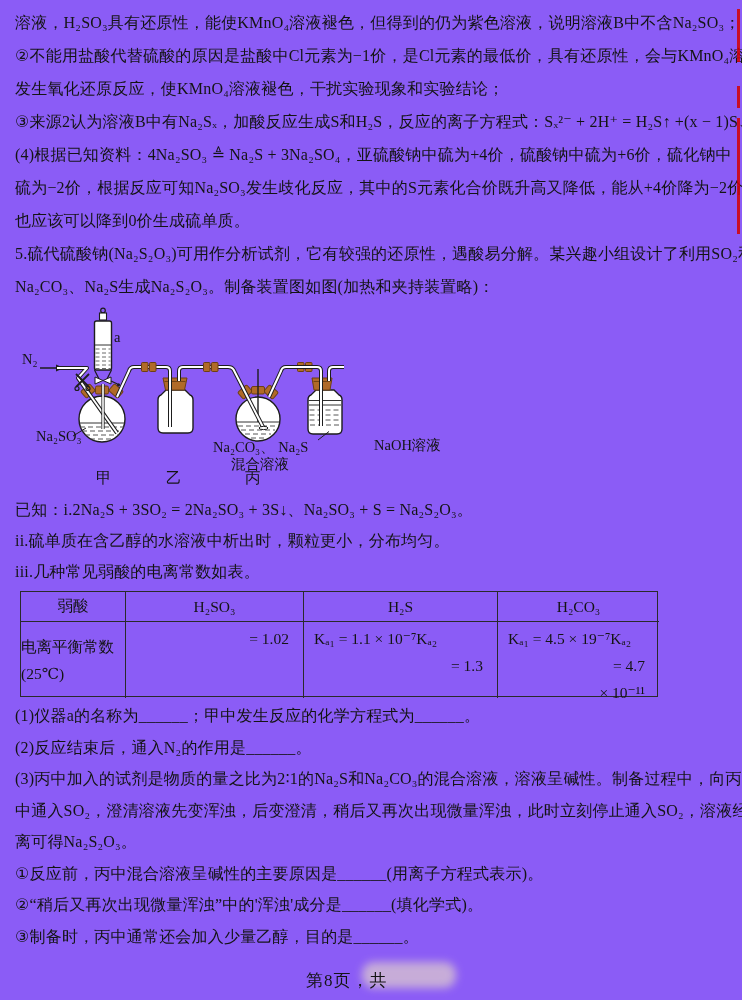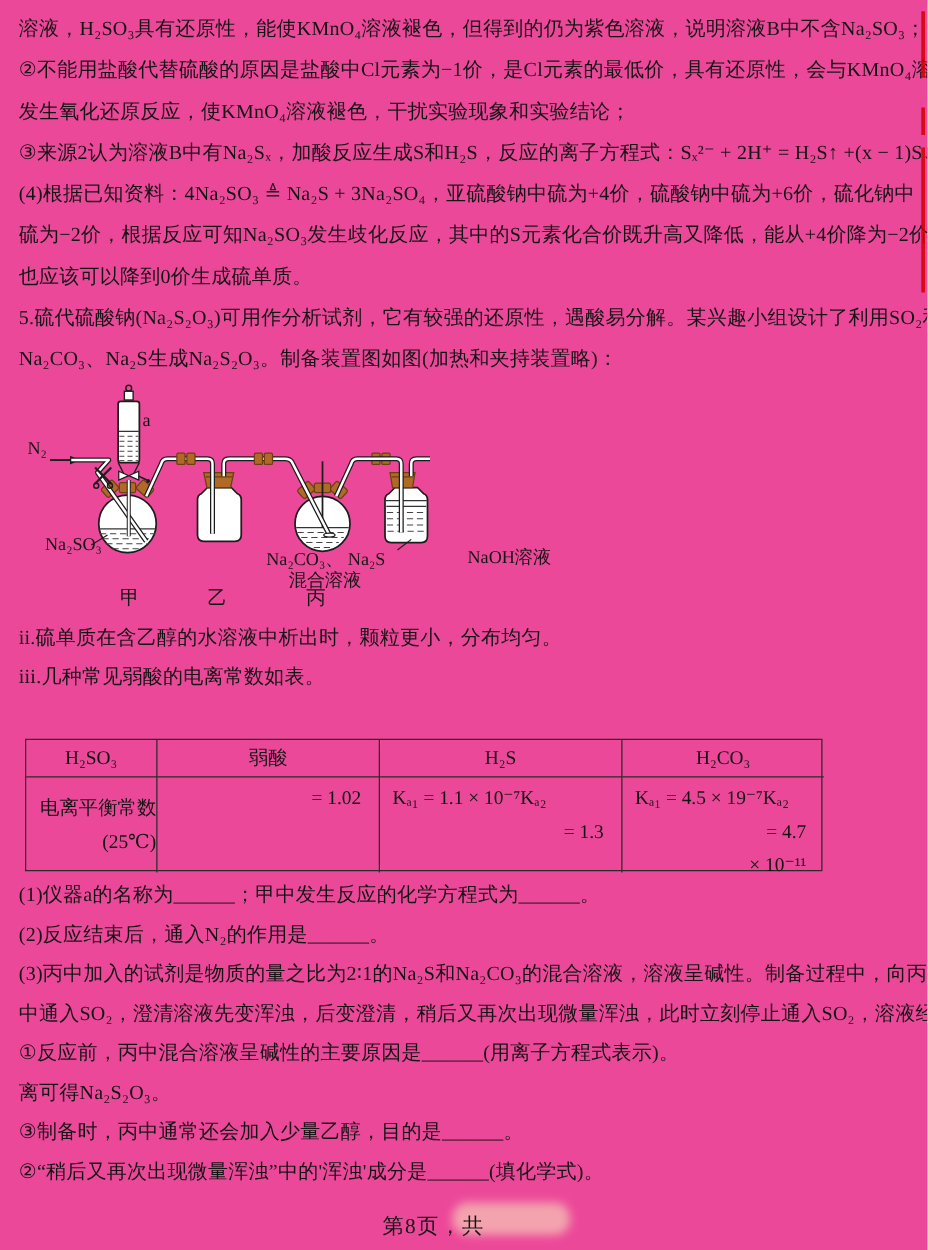--- a/index.html
+++ b/index.html
@@ -1,16 +1,16 @@
 <!DOCTYPE html>
 <html><head>
 <meta charset="utf-8">
 <style>
   html,body{margin:0;padding:0;background:#ffffff;}
-  .page{position:relative;width:742px;height:1000px;background:#ec4899;overflow:hidden;
+  .page{position:relative;width:742px;height:1000px;background:#8b5cf6;overflow:hidden;
         font-family:"Liberation Serif","DejaVu Serif","DejaVu Sans",serif;color:#141414;}
   .tblock{position:absolute;left:15px;right:12px;}
   .tblock .line{display:flex;align-items:center;font-size:16px;white-space:pre;letter-spacing:0.2px;}
   .top{top:7px;}      .top .line{height:33px;}
   .known{top:495px;}  .known .line{height:31px;}
   .questions{top:701px;} .questions .line{height:31.5px;}
 
   
   .diagram{position:absolute;left:0;top:300px;width:460px;height:195px;}
   .diagram svg{position:absolute;left:0;top:0;}
@@ -37,21 +37,21 @@
   .thin{stroke:#1d1d1d;stroke-width:1.2;fill:none;}
 
   
   .ktable{position:absolute;left:20px;top:591px;width:638px;height:106px;
           display:grid;grid-template-columns:105px 178px 194px 161px;grid-template-rows:30px 76px;
           border:1.2px solid #2a2a2a;box-sizing:border-box;font-size:15.5px;}
   .ktable > div{border-right:1.2px solid #2a2a2a;border-bottom:1.2px solid #2a2a2a;box-sizing:border-box;}
   .ktable > div:nth-child(4n){border-right:none;}
   .ktable > div:nth-child(n+5){border-bottom:none;}
   .th{display:flex;align-items:center;justify-content:center;}
-  .rowlab{display:flex;flex-direction:column;align-items:flex-end;justify-content:center;line-height:27px;}
+  .rowlab{display:flex;flex-direction:column;align-items:flex-start;justify-content:center;line-height:27px;}
   .kcell{padding:3px 14px 0 10px;line-height:27px;}
   .kcell .r{text-align:right;}
 
   .redmark{position:absolute;left:737px;width:2.5px;background:#d40000;opacity:.85;}
   .rm1{top:9px;height:53px;}
   .rm2{top:86px;height:22px;}
   .rm3{top:118px;height:116px;}
 
   .smudge{position:absolute;left:362px;top:962px;width:94px;height:26px;border-radius:12px;
           background:#f8efc0;opacity:.55;filter:blur(4px);}
@@ -200,27 +200,28 @@
     <div class="dlabel lb-jia-reagent">Na₂SO₃</div>
     <div class="dlabel lb-jia">甲</div>
     <div class="dlabel lb-yi">乙</div>
     <div class="dlabel lb-bing-r1">Na₂CO₃、 Na₂S</div>
     <div class="dlabel lb-bing-r2">混合溶液</div>
     <div class="dlabel lb-bing">丙</div>
     <div class="dlabel lb-naoh">NaOH溶液</div>
   </div>
 
   <div class="tblock known">
+      <div class="line">已知：i.2Na₂S + 3SO₂ = 2Na₂SO₃ + 3S↓、Na₂SO₃ + S = Na₂S₂O₃。</div>
       <div class="line">ii.硫单质在含乙醇的水溶液中析出时，颗粒更小，分布均匀。</div>
       <div class="line">iii.几种常见弱酸的电离常数如表。</div>
     </div>
 
   <div class="ktable">
+    <div class="th">弱酸</div>
     <div class="th">H₂SO₃</div>
-    <div class="th">弱酸</div>
     <div class="th">H₂S</div>
     <div class="th">H₂CO₃</div>
     <div class="rowlab">
       <div>电离平衡常数</div>
       <div>(25℃)</div>
     </div>
     <div class="kcell">
       <div class="r">= 1.02</div>
     </div>
     <div class="kcell">
@@ -232,24 +233,24 @@
       <div class="r">= 4.7</div>
       <div class="r">× 10⁻¹¹</div>
     </div>
   </div>
 
   <div class="tblock questions">
       <div class="line">(1)仪器a的名称为______；甲中发生反应的化学方程式为______。</div>
       <div class="line">(2)反应结束后，通入N₂的作用是______。</div>
       <div class="line">(3)丙中加入的试剂是物质的量之比为2∶1的Na₂S和Na₂CO₃的混合溶液，溶液呈碱性。制备过程中，向丙</div>
       <div class="line">中通入SO₂，澄清溶液先变浑浊，后变澄清，稍后又再次出现微量浑浊，此时立刻停止通入SO₂，溶液经分</div>
+      <div class="line">离可得Na₂S₂O₃。</div>
       <div class="line">①反应前，丙中混合溶液呈碱性的主要原因是______(用离子方程式表示)。</div>
-      <div class="line">离可得Na₂S₂O₃。</div>
+      <div class="line">②“稍后又再次出现微量浑浊”中的'浑浊'成分是______(填化学式)。</div>
       <div class="line">③制备时，丙中通常还会加入少量乙醇，目的是______。</div>
-      <div class="line">②“稍后又再次出现微量浑浊”中的'浑浊'成分是______(填化学式)。</div>
     </div>
 
   <div class="redmark rm1"></div>
   <div class="redmark rm2"></div>
   <div class="redmark rm3"></div>
 
   <div class="smudge"></div>
   <div class="footer">第8页，共</div>
 
 </div>

